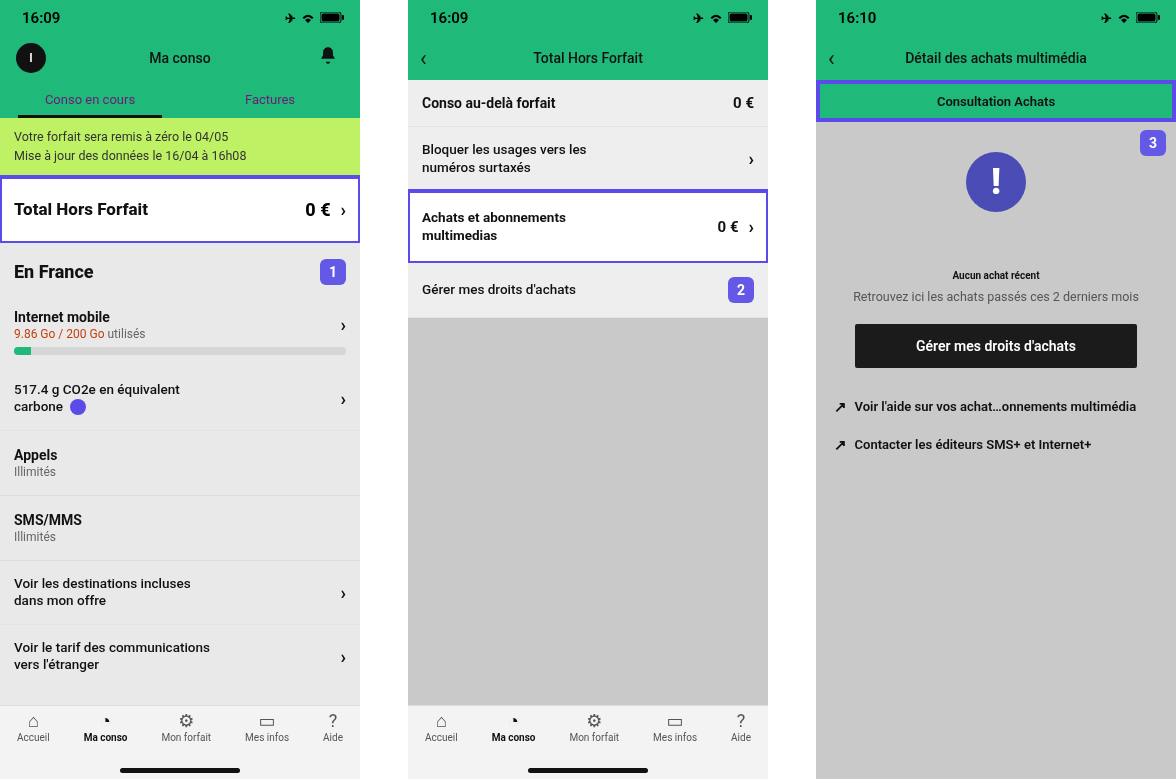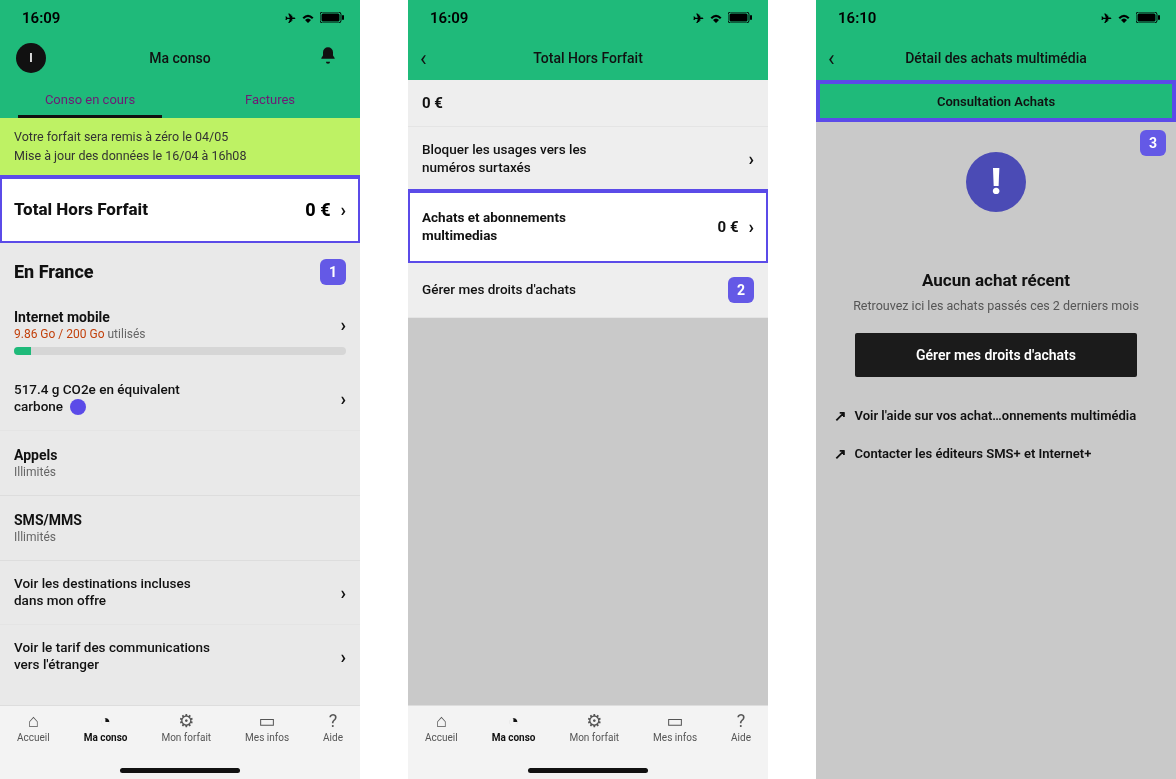--- a/index.html
+++ b/index.html
@@ -264,20 +264,23 @@
             <rect x="1.5" y="1.5" width="18" height="8" rx="1.5" fill="#000"></rect>
           </svg></span>
     </span>
   </div>
   <div class="header">
     <span class="back-btn">‹</span>
     <span class="header-title">Total Hors Forfait</span>
   </div>
   <div class="screen-body" style="background:#c9c9c9;">
     <div class="row" style="background:#eeeeee;">
+      <div class="row-left">
+          <div class="row-title" style="font-weight:700; font-size:14px;">Conso au-delà forfait</div>
+        </div>
       <div class="row-right">
           <span class="val">0 €</span>
         </div>
     </div>
     <div class="row" style="background:#eeeeee;">
       <div class="row-left">
           <div class="row-title mid" style="font-weight:500;">Bloquer les usages vers les numéros surtaxés</div>
         </div>
       <div class="row-right">
           <span class="chevron">›</span>
@@ -349,21 +352,21 @@
   <div class="subtabs">
     <div class="subtab active hl">
         <span>Consultation Achats</span>
       </div>
   </div>
   <div class="screen-body" style="background:#c9c9c9; position:relative;">
     <span class="badge floating" style="top:8px; right:10px;">3</span>
     <div class="center-col">
       <div class="circle-icon">!</div>
       <div style="margin-top:40px;">
-        <div style="font-size:17px; font-weight:700; color:#111;text-align:center;">Aucun achat récent</div>
+        <div style="font-size:10px; font-weight:700; color:#111;text-align:center;">Aucun achat récent</div>
         <div class="sub-muted" style="margin-top:7px;">Retrouvez ici les achats passés ces 2 derniers mois</div>
       </div>
       <div class="dark-btn"><span>Gérer mes droits d'achats</span></div>
     </div>
     <div class="link-row">
       <span class="ext-icon">↗</span>
       <span>Voir l'aide sur vos achat…onnements multimédia</span>
     </div>
     <div class="link-row">
       <span class="ext-icon">↗</span>

